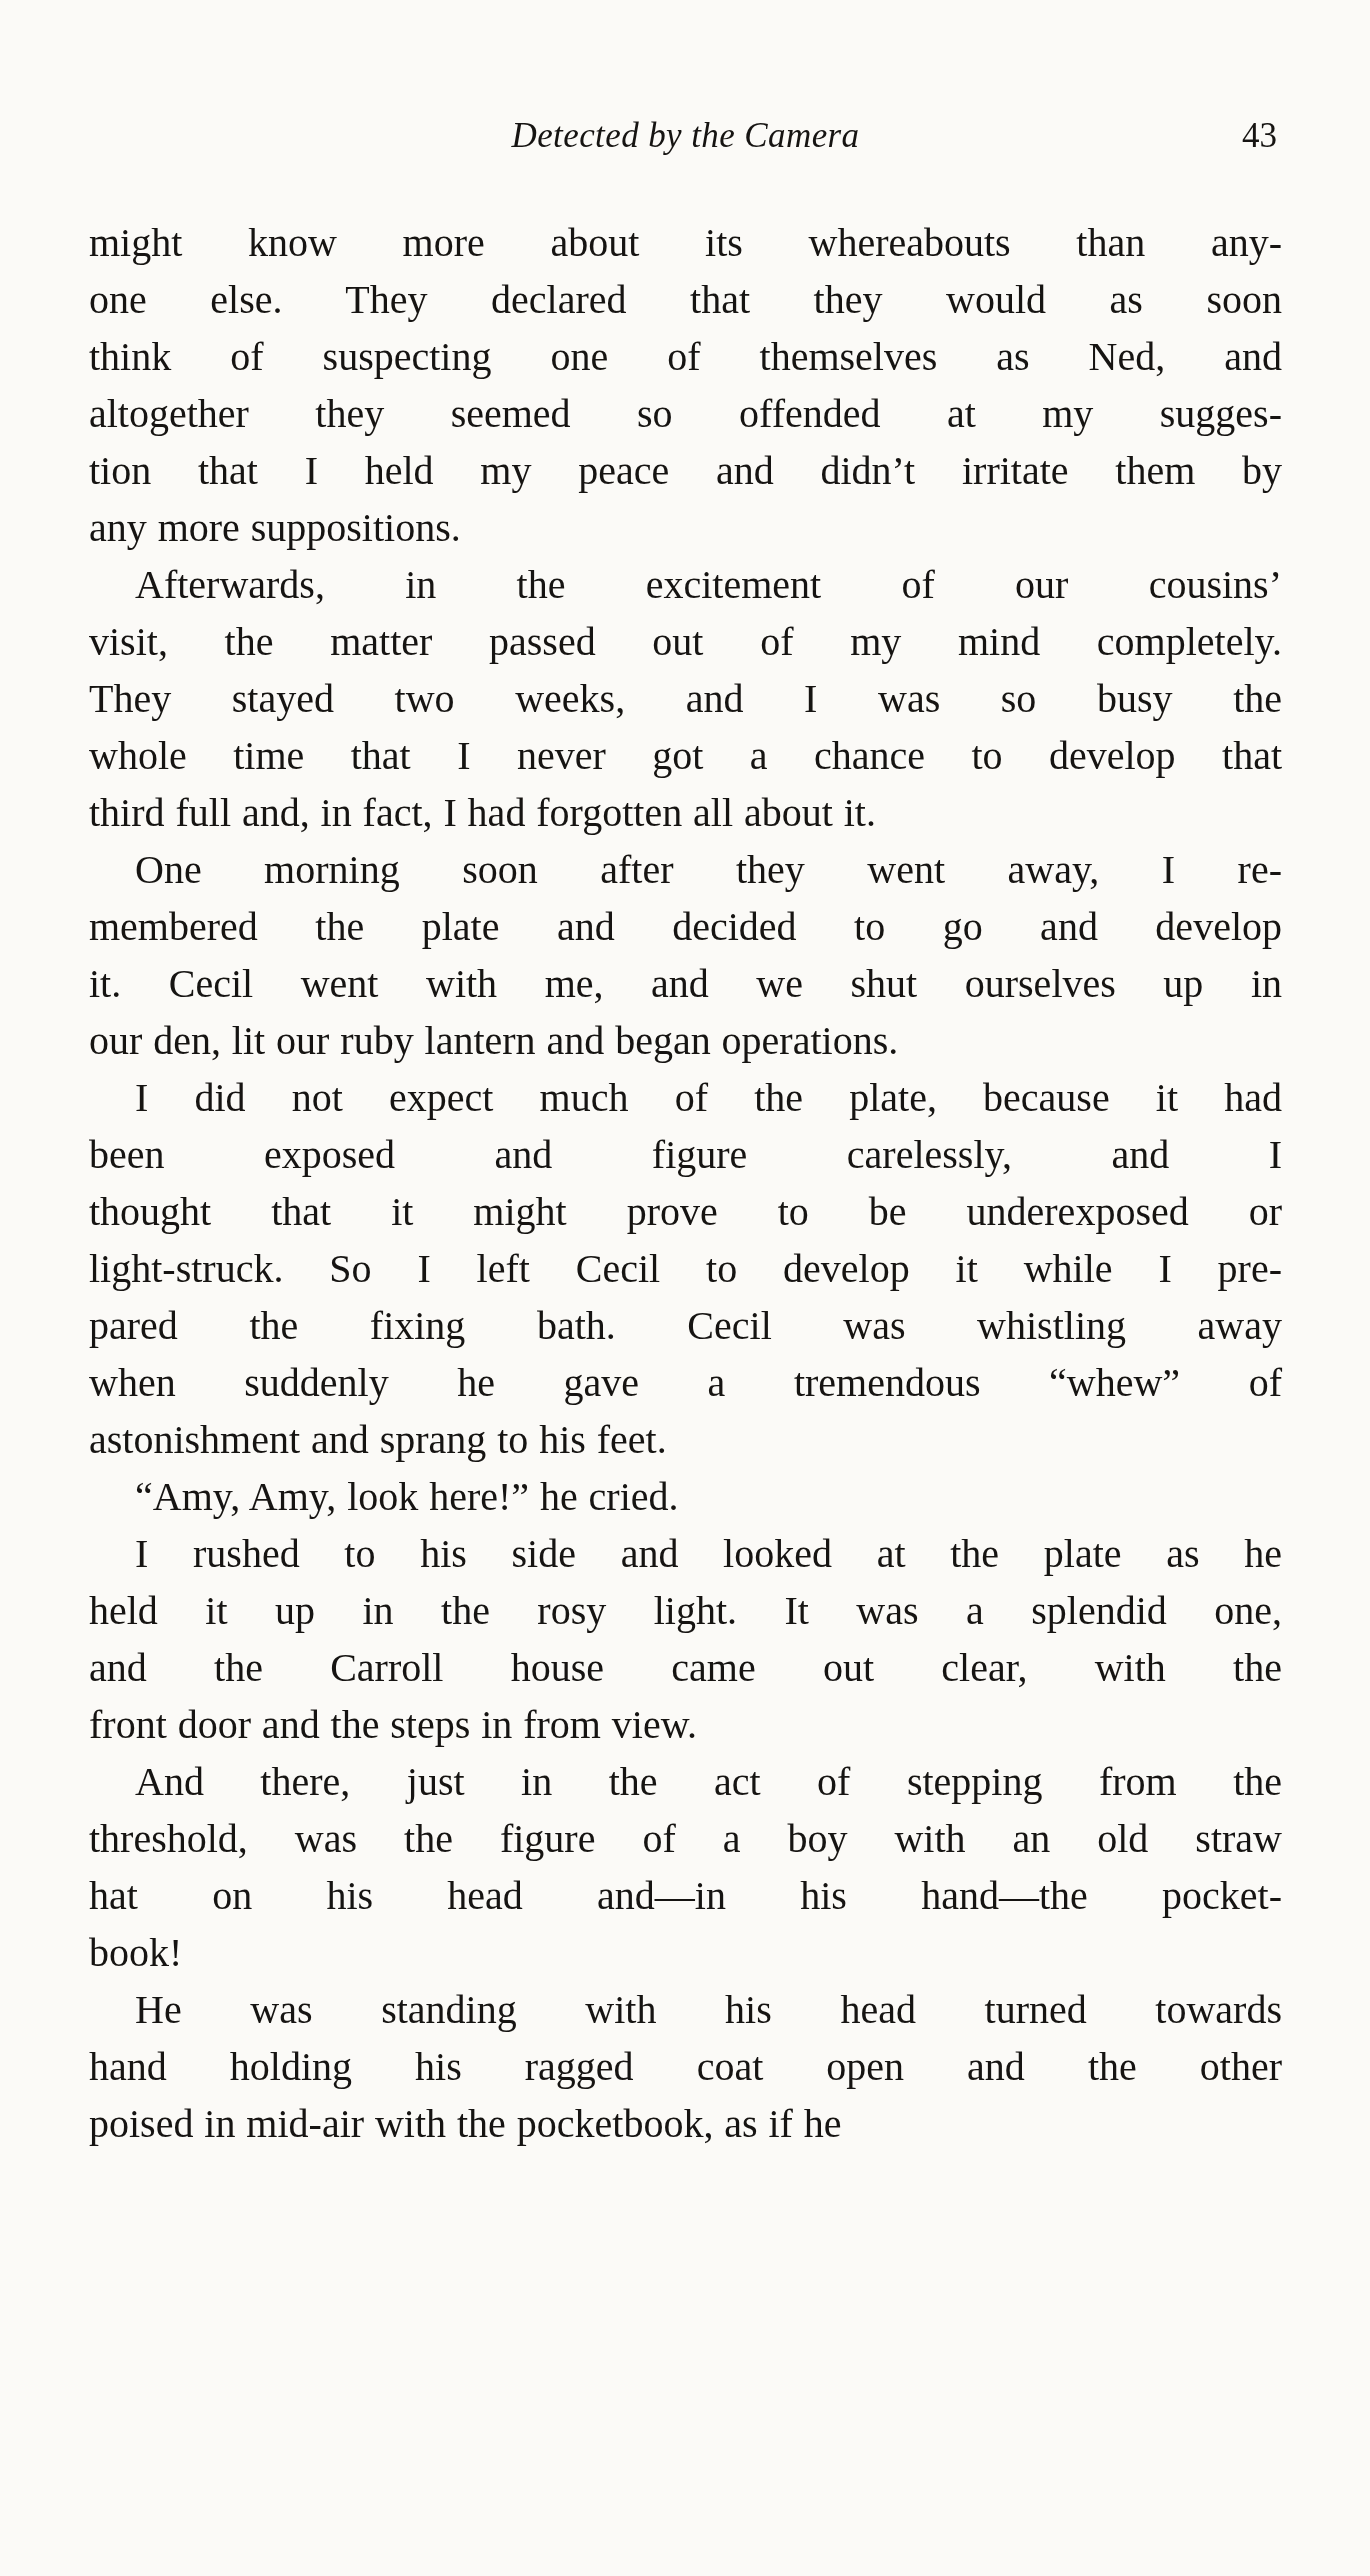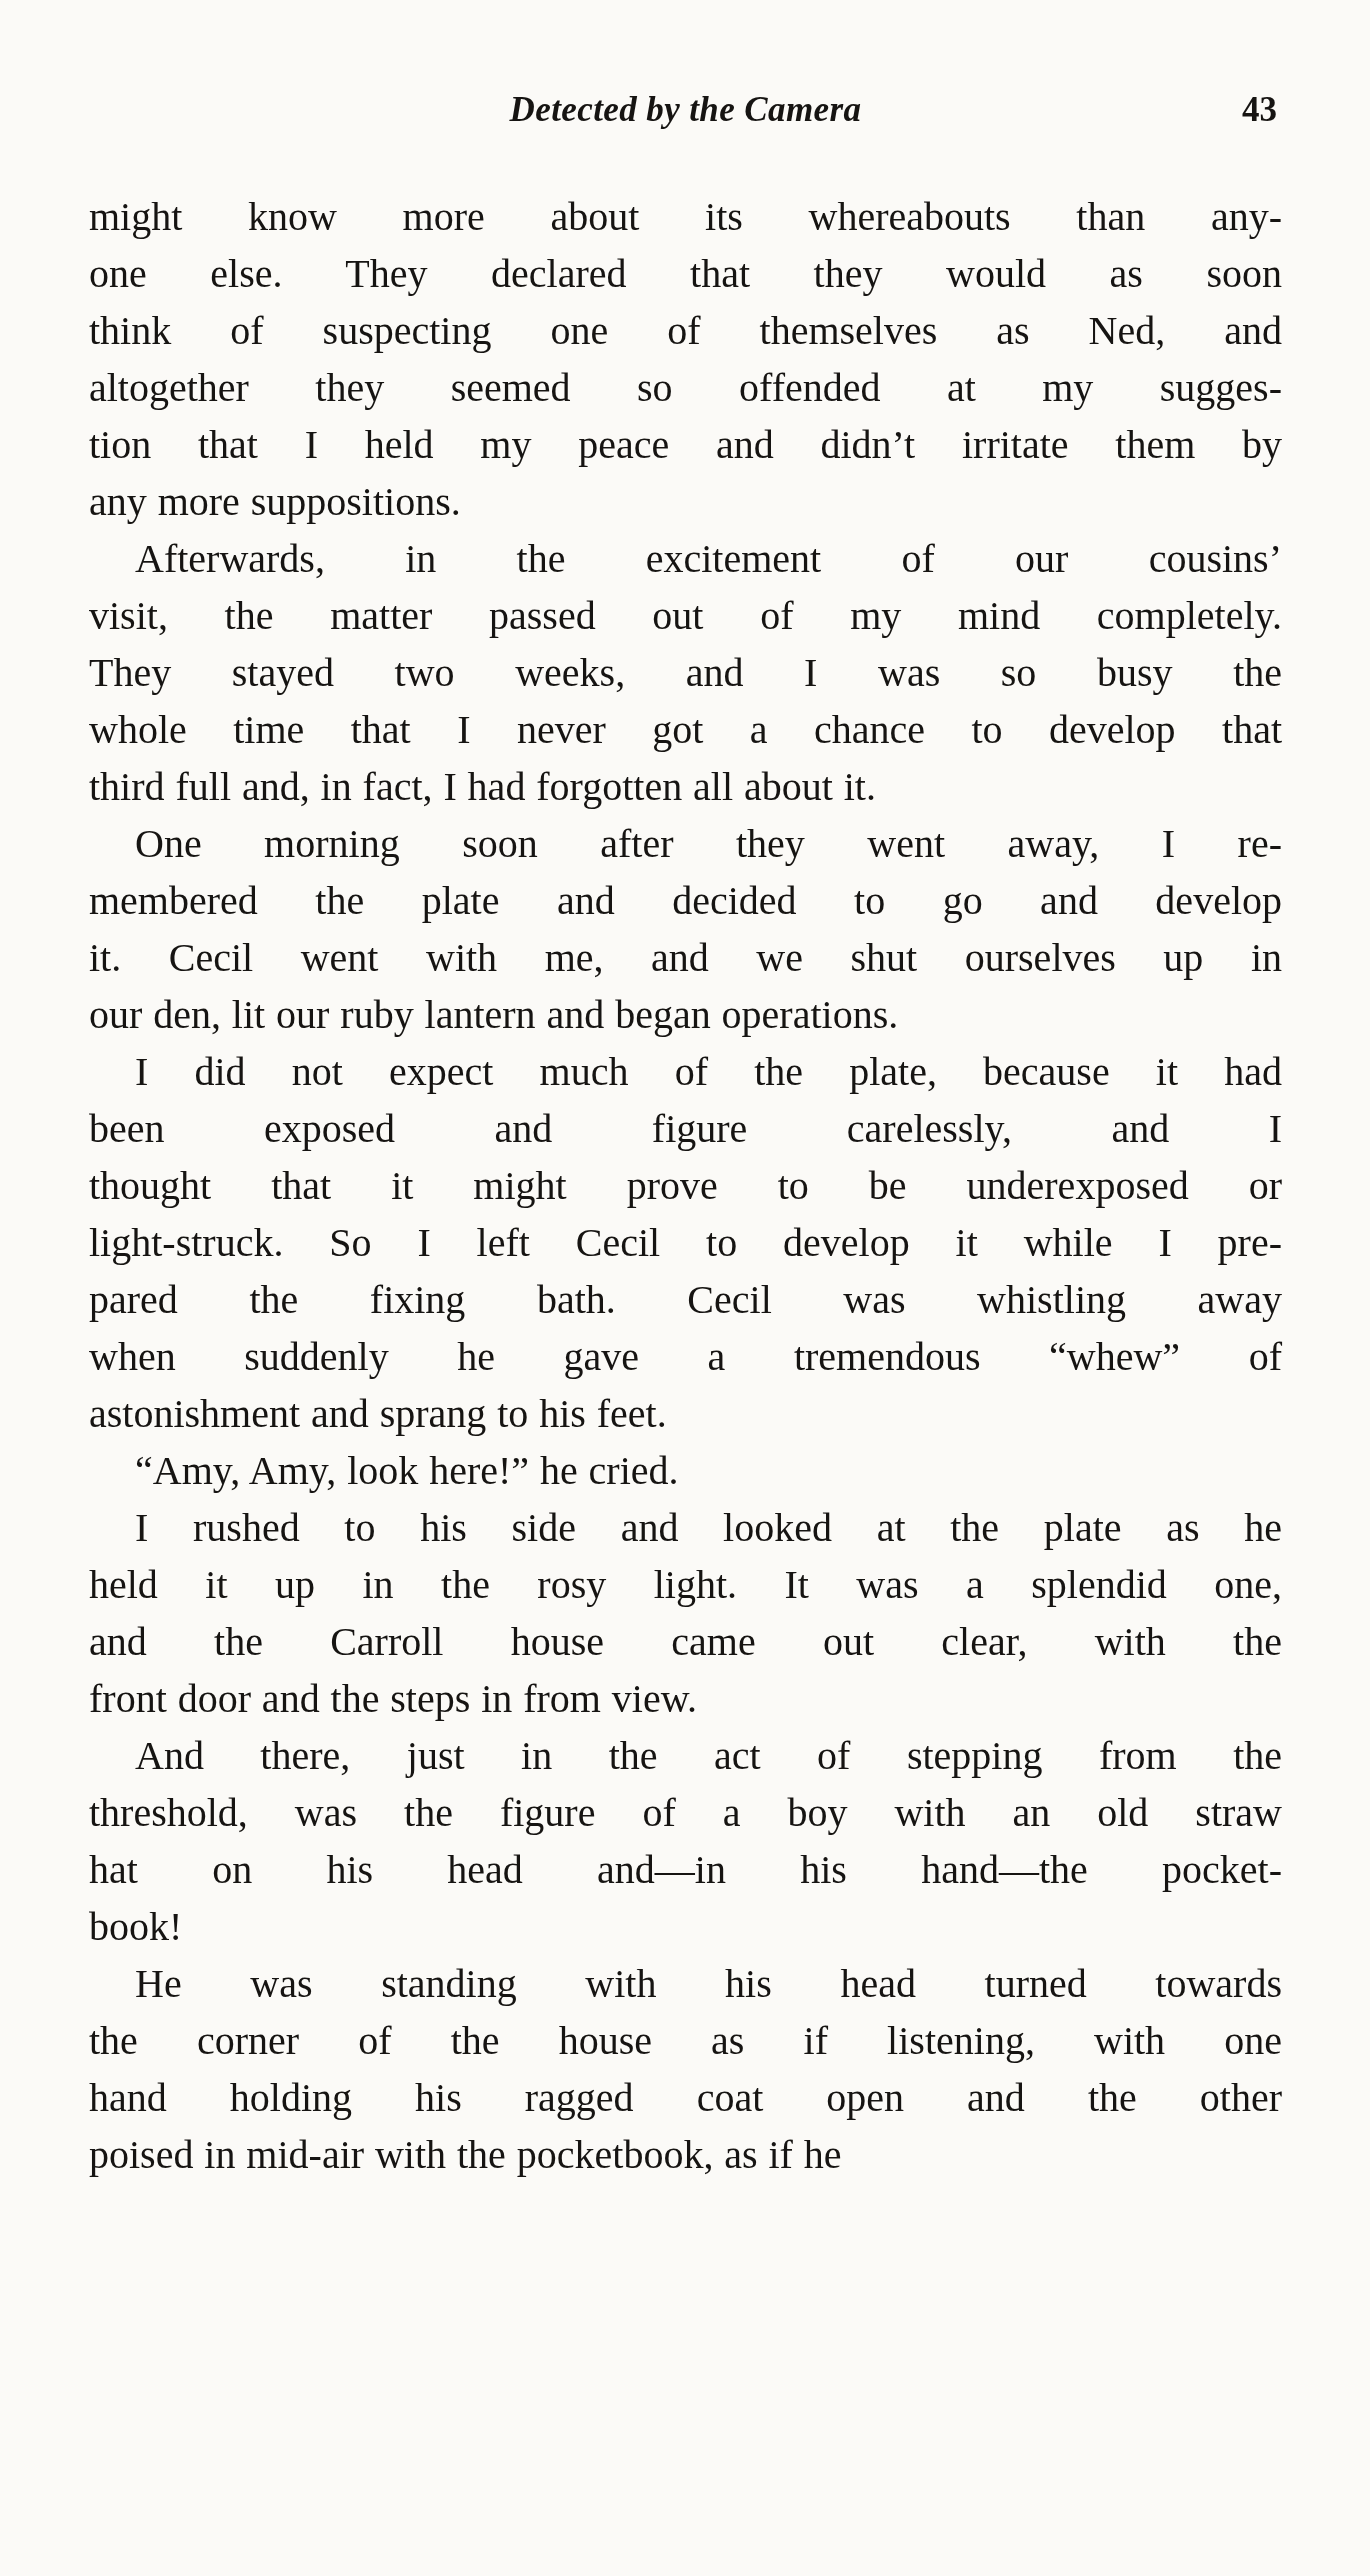--- a/index.html
+++ b/index.html
@@ -18,24 +18,23 @@
 
   .page {
     width: 1371px;
     height: 2576px;
     padding: 0 89px;
     position: relative;
   }
 
   .running-header {
     position: relative;
-    margin-top: 90px;
+    margin-top: 116px;
     height: 50px;
     width: 100%;
-    font-weight: bold;
   }
 
   .running-title {
     display: block;
     width: 100%;
     text-align: center;
     font-style: italic;
     font-size: 35px;
     letter-spacing: 0.4px;
   }
@@ -124,19 +123,18 @@
         <div class="line last">front door and the steps in from view.</div>
       </div>
       <div class="paragraph">
         <div class="line indent">And there, just in the act of stepping from the</div>
         <div class="line">threshold, was the figure of a boy with an old straw</div>
         <div class="line">hat on his head and—in his hand—the pocket-</div>
         <div class="line last">book!</div>
       </div>
       <div class="paragraph">
         <div class="line indent">He was standing with his head turned towards</div>
-        <div class="line">the corner of the house as if listening, with one</div>
         <div class="line">hand holding his ragged coat open and the other</div>
         <div class="line last">poised in mid-air with the pocketbook, as if he</div>
       </div>
     </div>
 </div>
 
 
 </body></html>

